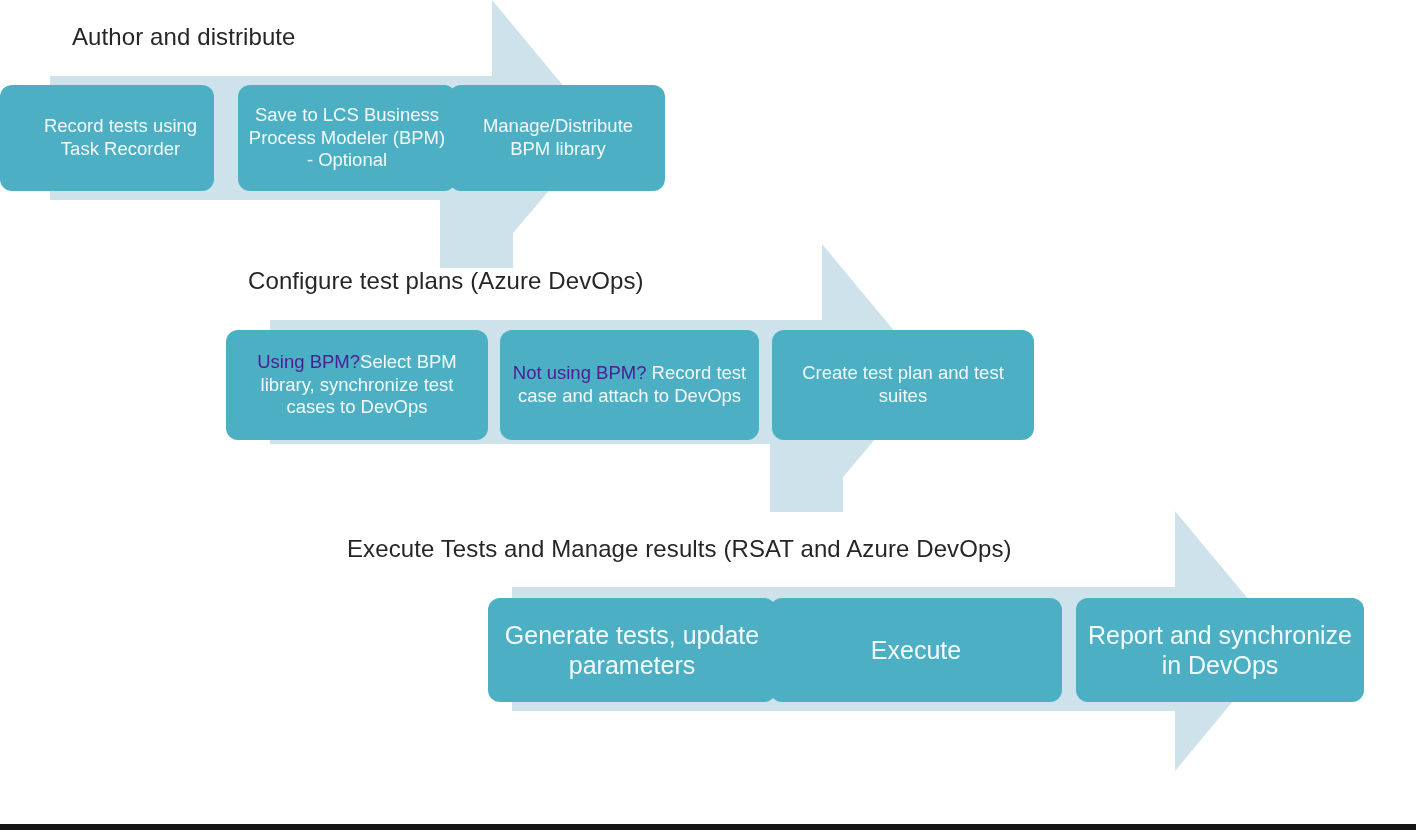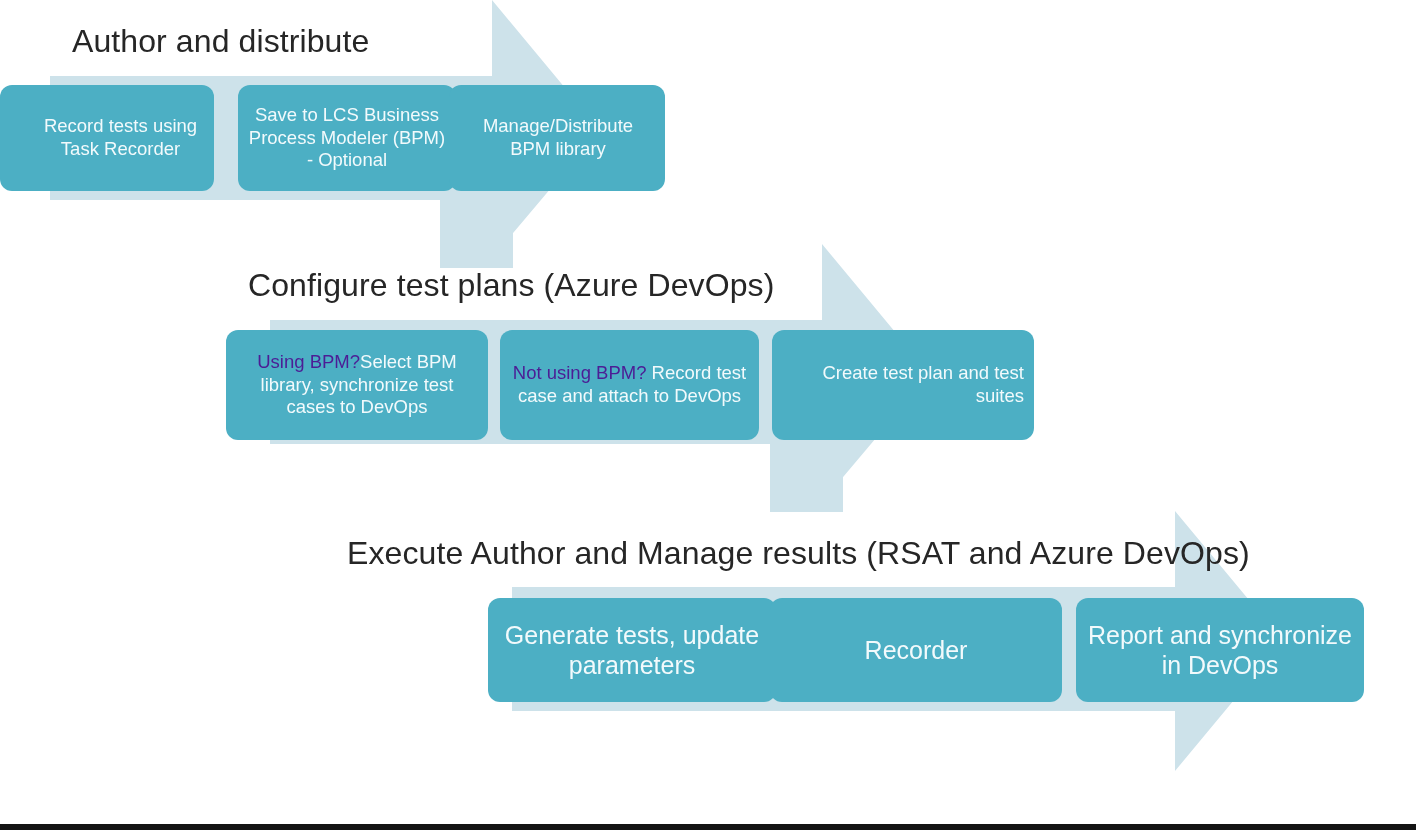--- a/index.html
+++ b/index.html
@@ -29,21 +29,21 @@
     top: 0;
     width: 1416px;
     height: 830px;
     pointer-events: none;
   }
 
   
   .stage-title {
     position: absolute;
     color: #262626;
-    font-size: 32px;
+    font-size: 24px;
     font-weight: 400;
     letter-spacing: 0.1px;
     white-space: nowrap;
     line-height: 1.1;
   }
 
   
   .step-box {
     position: absolute;
     background: #4CAFC4;
@@ -121,34 +121,34 @@
     <div class="stage-title" style="left:248px; top:268px;">Configure test plans (Azure DevOps)</div>
 
     <div class="step-box" style="left:226px; top:330px; width:262px; height:110px;">
       <span class="txt"><span class="bold">Using BPM?</span><span>Select BPM library, synchronize test cases to DevOps</span></span>
     </div>
 
     <div class="step-box" style="left:500px; top:330px; width:259px; height:110px;">
       <span class="txt"><span class="bold">Not using BPM?</span><span> Record test case and attach to DevOps</span></span>
     </div>
 
-    <div class="step-box" style="left:772px; top:330px; width:262px; height:110px;text-align:right;">
+    <div class="step-box" style="left:772px; top:330px; width:262px; height:110px;">
       <span class="txt">Create test plan and test suites</span>
     </div>
   </div>
 
   <div class="row3">
-    <div class="stage-title" style="left:347px; top:536px;">Execute Author and Manage results (RSAT and Azure DevOps)</div>
+    <div class="stage-title" style="left:347px; top:536px;">Execute Tests and Manage results (RSAT and Azure DevOps)</div>
 
     <div class="step-box" style="left:468px; top:598px; width:288px; height:104px;margin-left:20px;">
       <span class="txt">Generate tests, update parameters</span>
     </div>
 
     <div class="step-box" style="left:770px; top:598px; width:292px; height:104px;">
-      <span class="txt">Recorder</span>
+      <span class="txt">Execute</span>
     </div>
 
     <div class="step-box" style="left:1076px; top:598px; width:288px; height:104px;">
       <span class="txt">Report and synchronize in DevOps</span>
     </div>
   </div>
 
 </div>
 
 </body></html>

